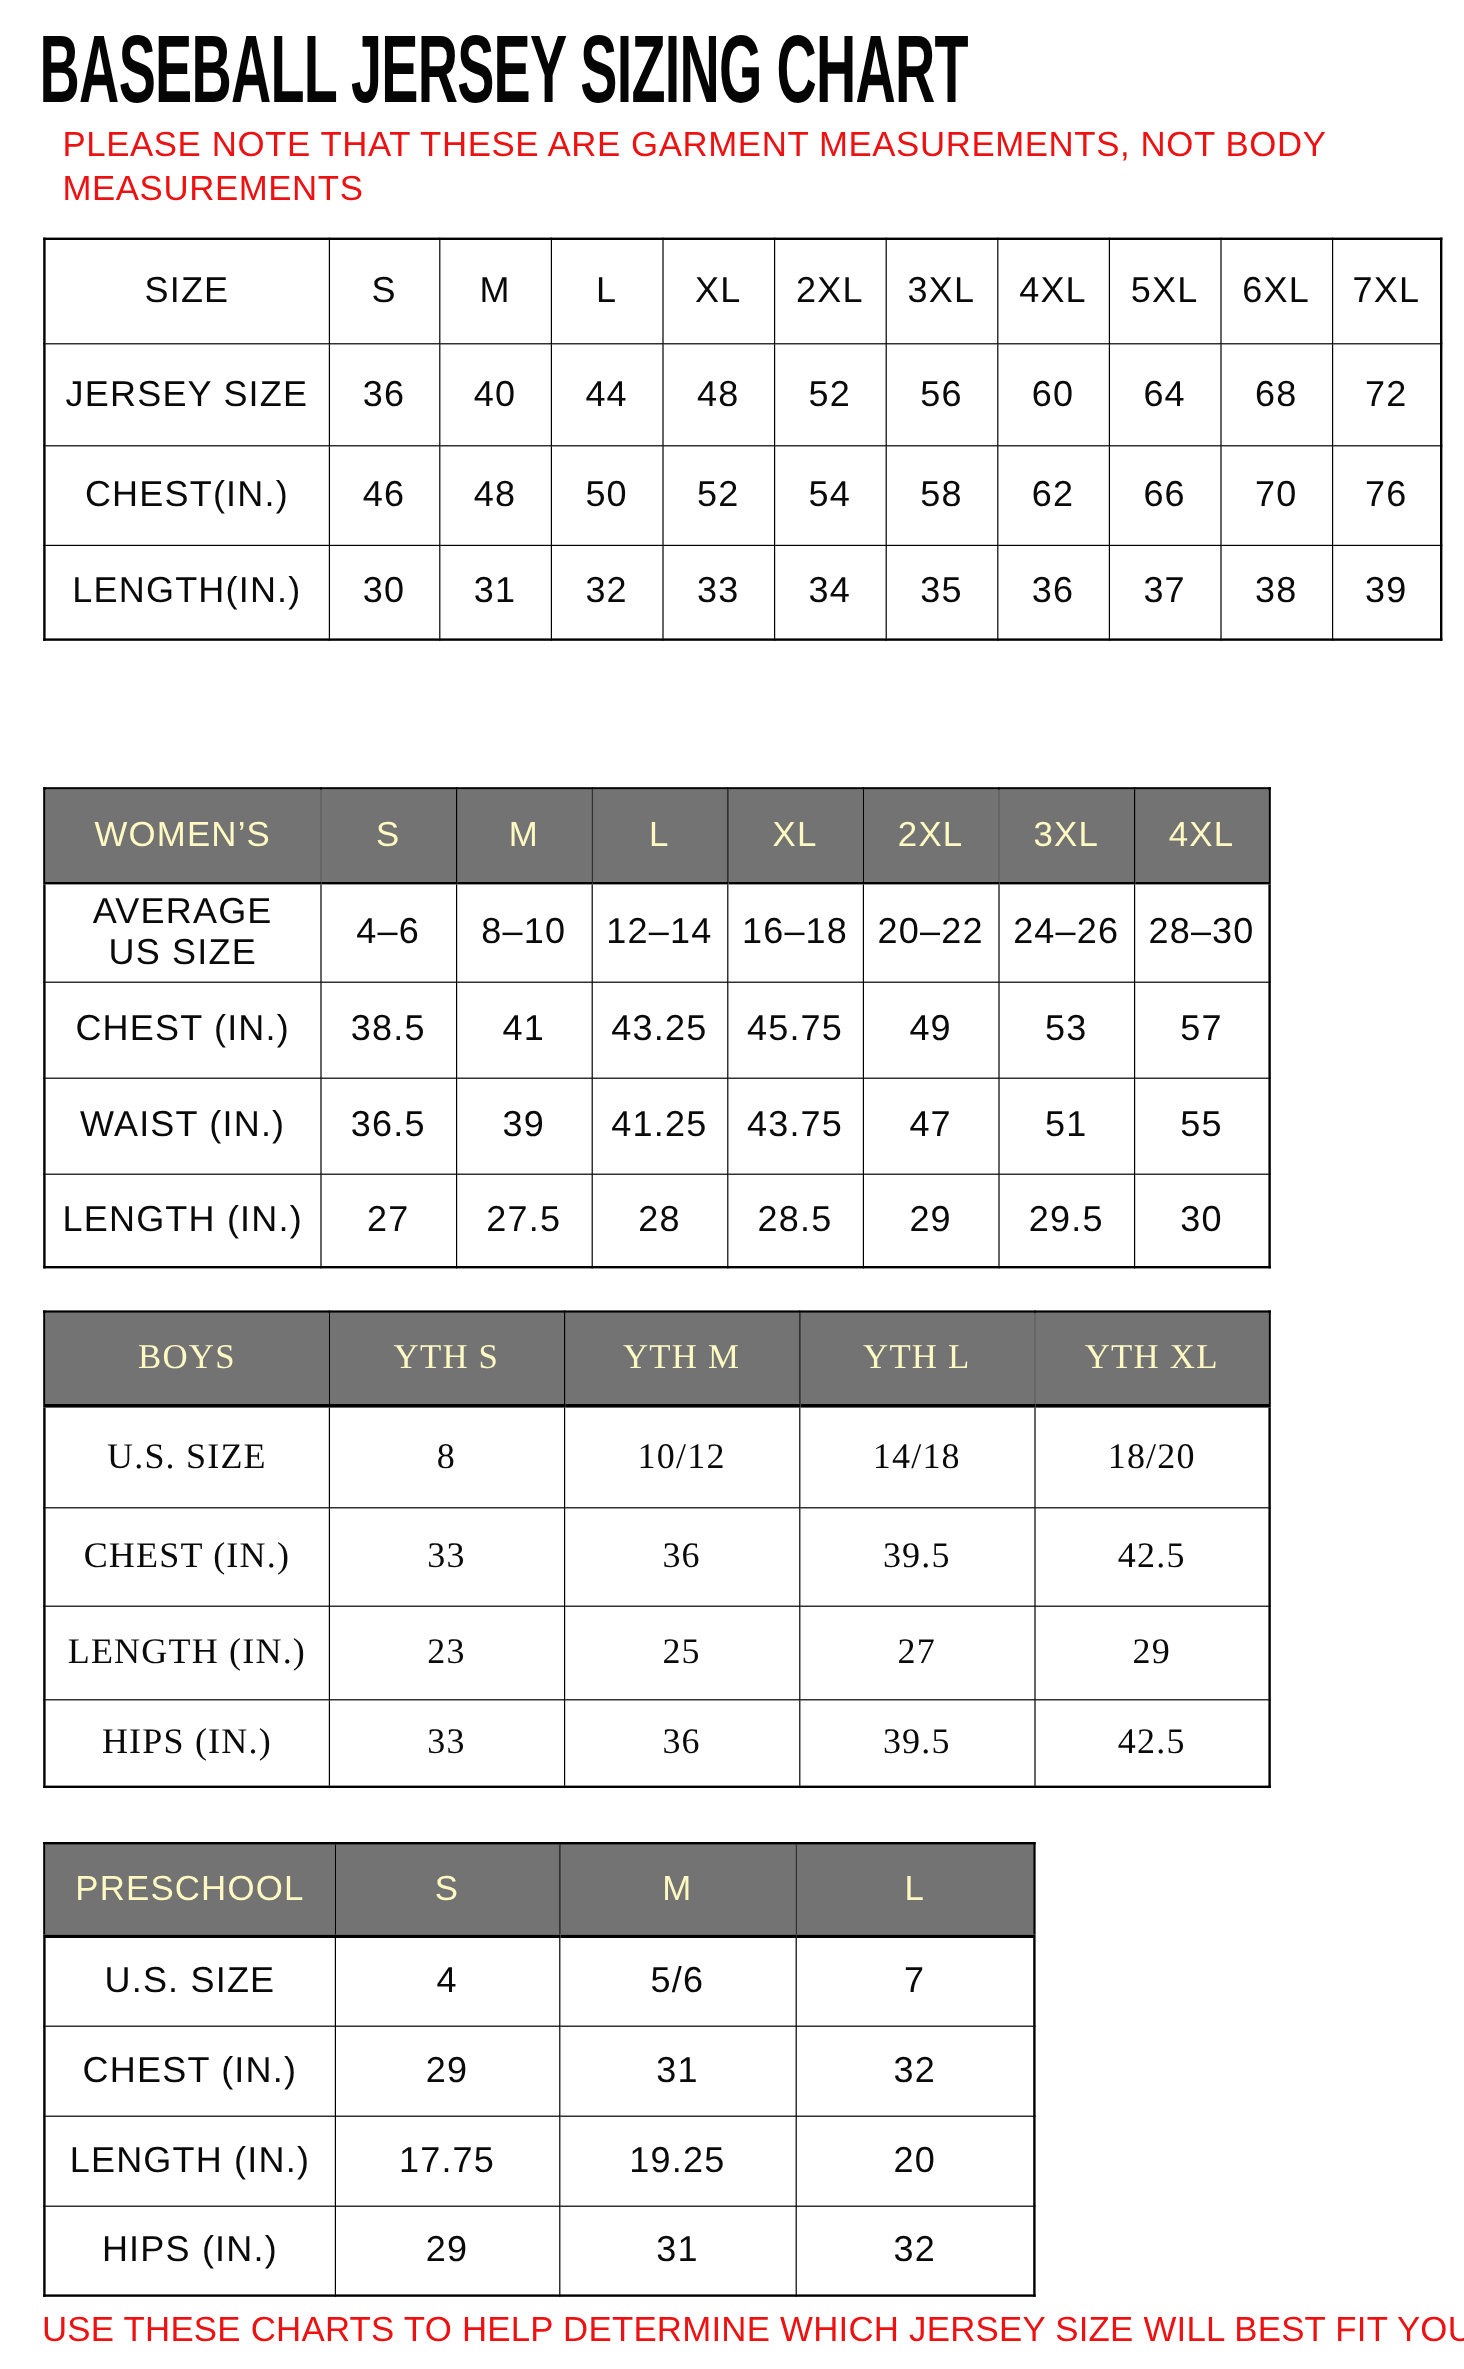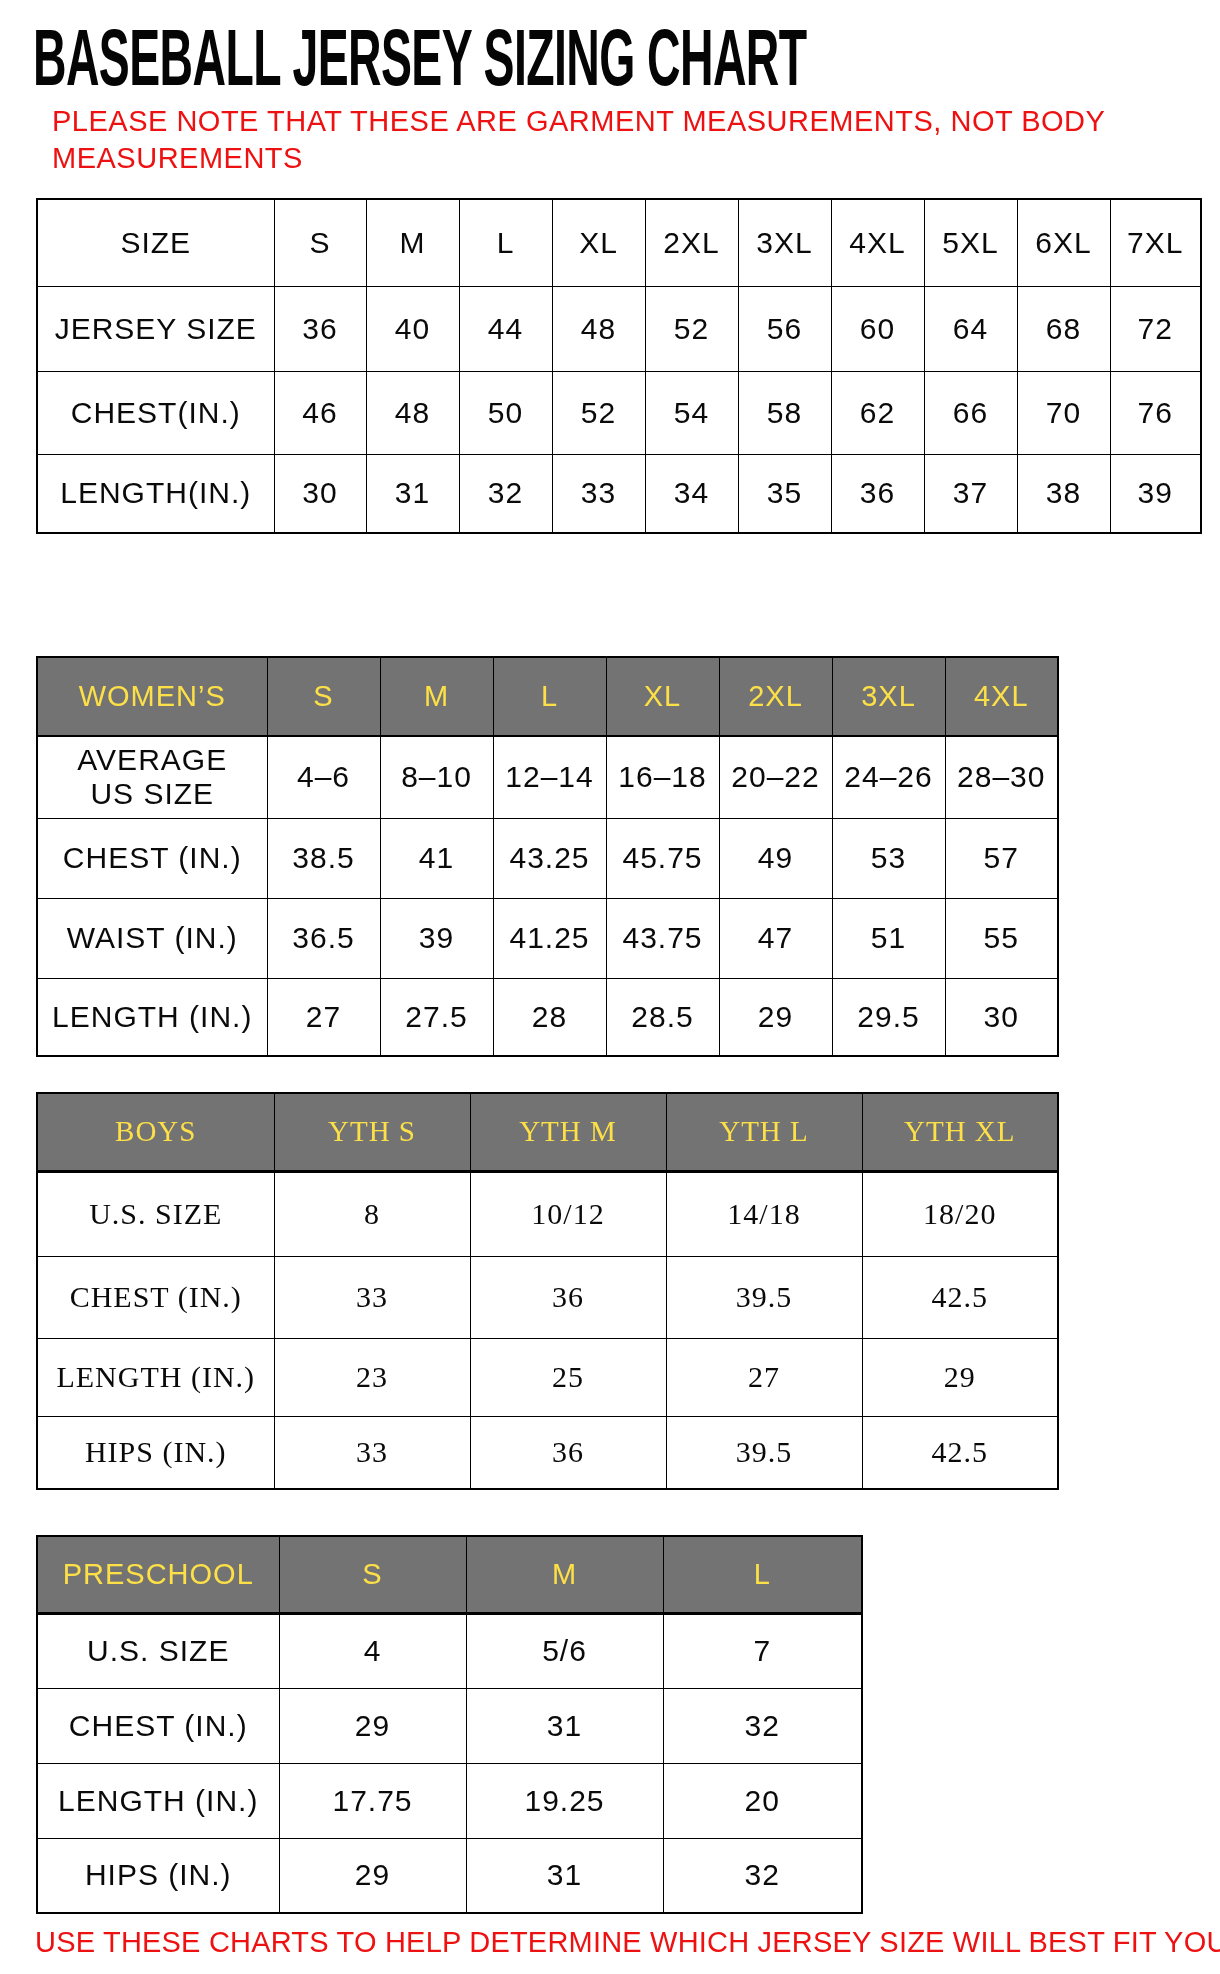--- a/index.html
+++ b/index.html
@@ -37,21 +37,21 @@
   table.size-table td {
     border:1px solid #000; text-align:center; vertical-align:middle;
     padding:0; font-size:30px; letter-spacing:1px; color:#0a0a0a;
     overflow:hidden; white-space:pre-line;
   }
   td.banner-cell {
     background:#737373; color:#ffffff; font-size:38px; letter-spacing:1.5px;
     border-bottom:2px solid #000;
   }
   tr.head-row td {
-    background:#737373; color:#fde047; font-size:29px;
+    background:#737373; color:#fef9c3; font-size:29px;
   }
   .womens tr.head-row td { border-bottom:2px solid #000; }
   .boys tr.head-row td, .preschool tr.head-row td { border-bottom:3px solid #000; }
 
   .mens      { left:36px; top:198px;  width:1164px; }
   .womens    { left:36px; top:656px;  width:1021px; }
   .boys      { left:36px; top:1092px; width:1021px;font-family:Liberation Serif, serif; }
   .preschool { left:36px; top:1535px; width:825px;  }
 
   .mens tr:nth-child(1){ height:87px; }

